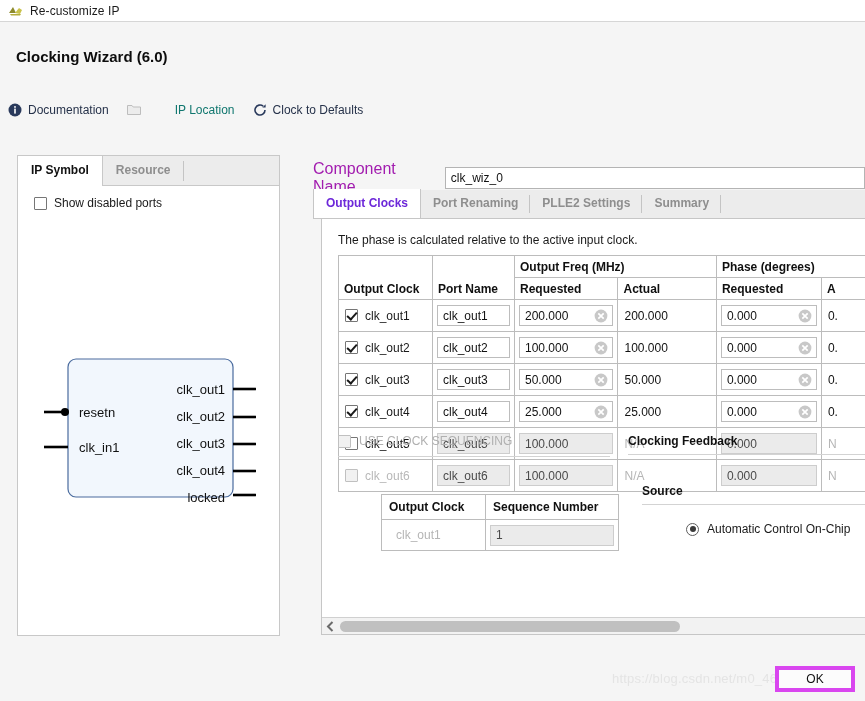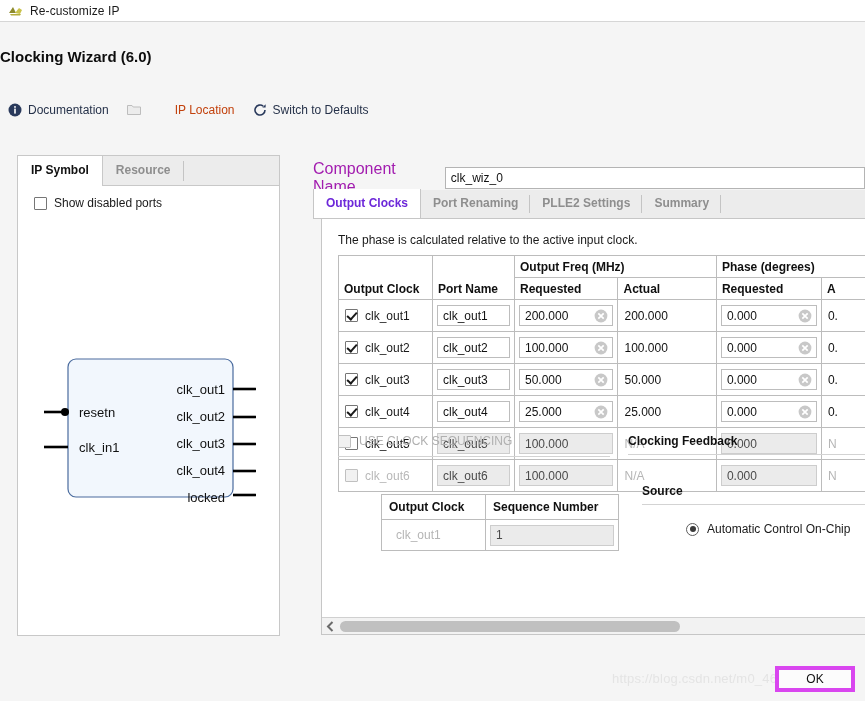--- a/index.html
+++ b/index.html
@@ -20,30 +20,30 @@
     border-bottom: 1px solid #d6d6d6;
     display:flex; align-items:center; gap:7px; padding-left:8px;
     box-sizing: border-box;
   }
   .titlebar .ttl { font-size:12px; color:#1b1b1b; letter-spacing:.1px;}
   .vivado-icon { width:15px; height:14px; position:relative; display:inline-block;}
   .vivado-icon svg { display:block; }
 
   
   .hdr-title {
-    position:absolute; left:0; top:48px;
+    position:absolute; left:16px; top:48px;
     font-size:15px; font-weight:bold; color:#0d0d0d;
   }
   .toolbar {
     position:absolute; left:8px; top:103px;
     display:flex; align-items:flex-start; gap:0px;
   }
   .tb-item { display:flex; align-items:center; gap:6px; margin-right:18px; cursor:default;}
   .tb-item .lbl { font-size:12px; color:#26324a;}
-  .tb-item .lbl.dim { color:#c2410c;padding-left:28px;}
+  .tb-item .lbl.dim { color:#0f766e;padding-left:28px;}
   .ic { width:14px; height:14px; display:inline-block; position:relative;}
 
   
   .leftpanel {
     position:absolute; left:17px; top:155px; width:263px; height:481px;
     background:#ffffff; border:1px solid #c8c8c8;
     box-sizing:border-box;
   }
   .lp-tabs {
     position:absolute; left:0; top:0; width:100%; height:30px;
@@ -226,21 +226,21 @@
       </span>
       <span class="lbl dim">IP Location</span>
     </div>
     <div class="tb-item">
       <span class="ic">
         <svg width="14" height="14" viewBox="0 0 14 14">
           <path d="M12 7 A5 5 0 1 1 10.2 3.2" fill="none" stroke="#2a3a5c" stroke-width="1.6"></path>
           <path d="M12.6 1.2 L12.6 4.4 L9.4 4.4 Z" fill="#2a3a5c"></path>
         </svg>
       </span>
-      <span class="lbl">Switch to Defaults</span>
+      <span class="lbl">Clock to Defaults</span>
     </div>
   </div>
 
   <div class="leftpanel">
     <div class="lp-tabs">
       <div class="lp-tab active">IP Symbol</div>
       <div class="lp-tab sep">Resource</div>
     </div>
 
     <div class="chk-row">

